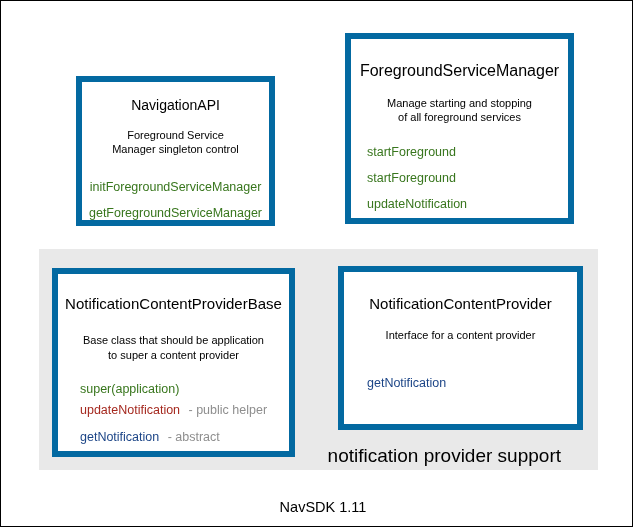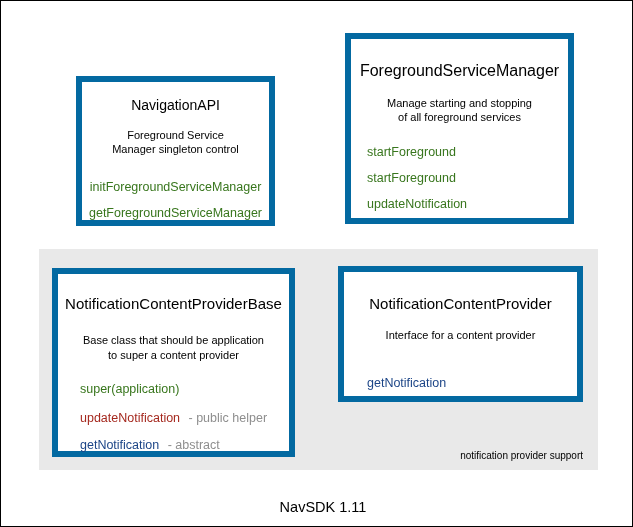--- a/index.html
+++ b/index.html
@@ -42,37 +42,37 @@
   .b2 .method + .method { margin-top:13px; }
 
   
   .panel {
     position:absolute;
     left:38px; top:248px; width:559px; height:221px;
     background:#e9e9e9;
   }
   .panel-label {
     position:absolute;
-    right:15px; bottom:8px;
-    font-size:10px; line-height:13px;
+    right:37px; bottom:8px;
+    font-size:19px; line-height:13px;
     white-space:nowrap;
     text-align:center;
   }
 
   
   .b3 { left:51px; top:267px; width:243px; height:189px; }
   .b3 .box-title { margin-top:22px; }
   .b3 .box-desc  { font-size:11px; line-height:15px; margin-top:22px; }
   .b3 .methods   { margin-top:18px; padding-left:22px; }
   .b3 .method-line { line-height:14px; }
-  .b3 .method-line + .method-line { margin-top:14px; }
+  .b3 .method-line + .method-line { margin-top:6px; }
   .b3 .method-line.last { margin-top:12px; }
 
   
-  .b4 { left:337px; top:265px; width:245px; height:136px; }
+  .b4 { left:337px; top:265px; width:245px; height:164px; }
   .b4 .box-title { margin-top:24px; }
   .b4 .box-desc  { margin-top:17px; line-height:14px; }
   .b4 .methods   { margin-top:35px; padding-left:23px; }
 
   .sdk-label {
     position:absolute;
     left:0; right:0; top:499px;
     text-align:center;
     font-size:14.5px; line-height:15px;padding-left:13px;
   }

